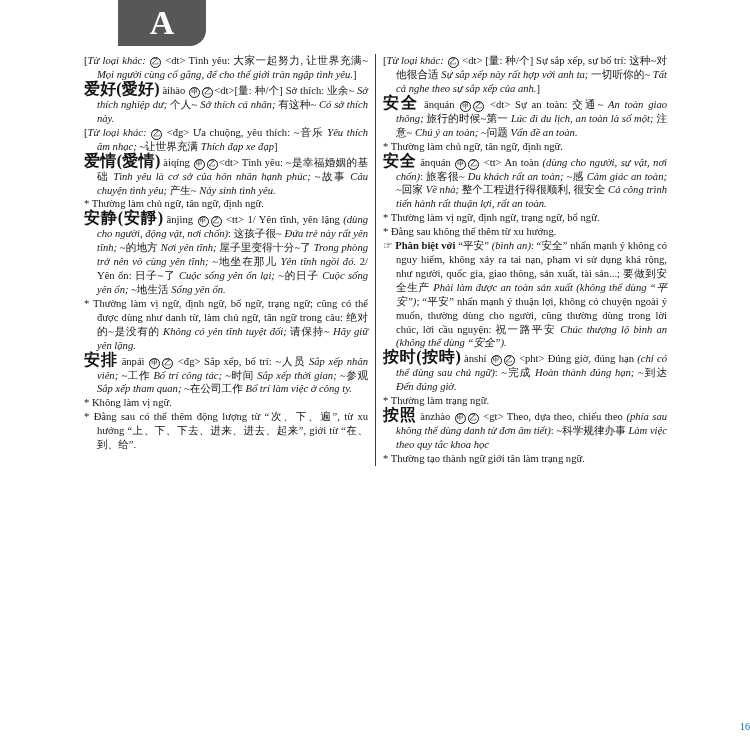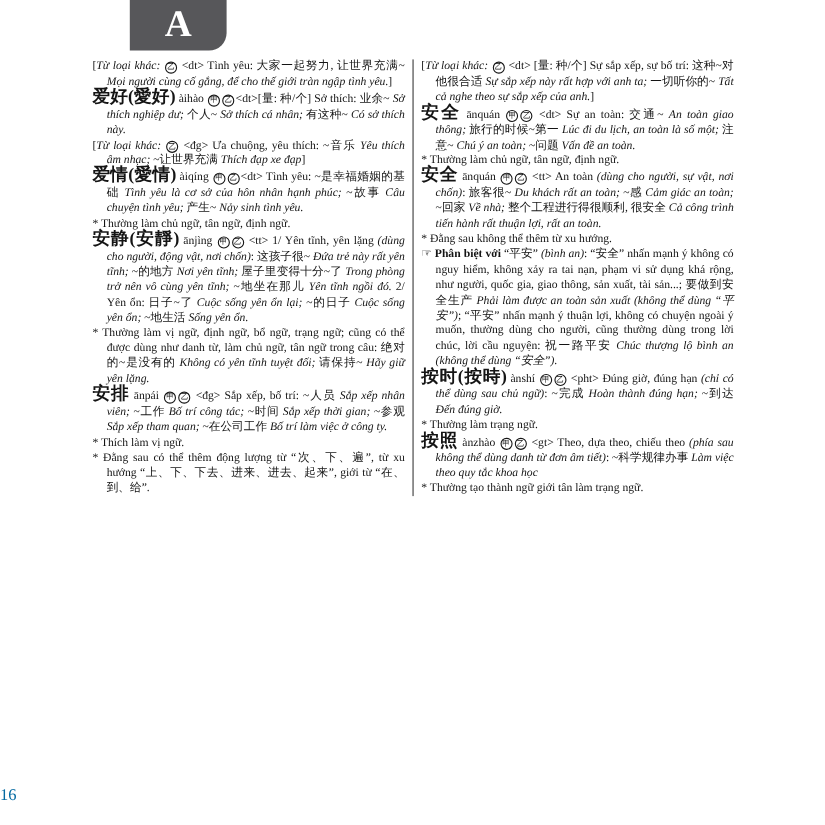--- a/index.html
+++ b/index.html
@@ -31,22 +31,22 @@
   .it{font-style:italic;}
   .bi{font-weight:bold;}
   .tx{}
   .circ{
     display:inline-block;box-sizing:border-box;width:11px;height:11px;
     border:1px solid #141414;border-radius:50%;
     font-size:7px;line-height:9px;text-align:center;vertical-align:0px;
     margin:0 1px;text-indent:0;font-style:normal;font-weight:normal;
   }
   .pagenum{
-    position:absolute;left:0;right:0;bottom:18px;text-align:left;
-    font-size:15px;color:#0369a1;
+    position:absolute;left:0;right:0;bottom:18px;text-align:right;
+    font-size:10px;color:#0369a1;
   }
 </style>
 </head>
 <body>
 
 <div class="sheet">
 
   <div class="tab">
     <span class="letter">A</span>
   </div>
@@ -54,29 +54,30 @@
   <div class="content">
     <div class="col" id="col-left">
         <div class="para note"><span class="tx">[</span><span class="it">Từ loại khác: </span><span class="circ">乙</span><span class="tx"> &lt;dt&gt; Tình yêu: 大家一起努力, 让世界充满~ </span><span class="it">Mọi người cùng cố gắng, để cho thế giới tràn ngập tình yêu.</span><span class="tx">]</span></div>
         <div class="para entry"><span class="hw">爱好(愛好)</span><span class="tx"> </span><span class="py">àihào</span><span class="tx"> </span><span class="circ">甲</span><span class="circ">乙</span><span class="tx">&lt;dt&gt;[量: 种/个] Sở thích: 业余~ </span><span class="it">Sở thích nghiệp dư; </span><span class="tx">个人~ </span><span class="it">Sở thích cá nhân; </span><span class="tx">有这种~ </span><span class="it">Có sở thích này.</span></div>
         <div class="para note"><span class="tx">[</span><span class="it">Từ loại khác: </span><span class="circ">乙</span><span class="tx"> &lt;đg&gt; Ưa chuộng, yêu thích: ~音乐 </span><span class="it">Yêu thích âm nhạc; </span><span class="tx">~让世界充满 </span><span class="it">Thích đạp xe đạp</span><span class="tx">]</span></div>
         <div class="para entry"><span class="hw">爱情(愛情)</span><span class="tx"> </span><span class="py">àiqíng</span><span class="tx"> </span><span class="circ">甲</span><span class="circ">乙</span><span class="tx">&lt;dt&gt; Tình yêu: ~是幸福婚姻的基础 </span><span class="it">Tình yêu là cơ sở của hôn nhân hạnh phúc; </span><span class="tx">~故事 </span><span class="it">Câu chuyện tình yêu; </span><span class="tx">产生~ </span><span class="it">Nảy sinh tình yêu.</span></div>
         <div class="para star"><span class="tx">* Thường làm chủ ngữ, tân ngữ, định ngữ.</span></div>
         <div class="para entry"><span class="hw">安静(安靜)</span><span class="tx"> </span><span class="py">ānjìng</span><span class="tx"> </span><span class="circ">甲</span><span class="circ">乙</span><span class="tx"> &lt;tt&gt; 1/ Yên tĩnh, yên lặng </span><span class="it">(dùng cho người, động vật, nơi chốn)</span><span class="tx">: 这孩子很~ </span><span class="it">Đứa trẻ này rất yên tĩnh; </span><span class="tx">~的地方 </span><span class="it">Nơi yên tĩnh; </span><span class="tx">屋子里变得十分~了 </span><span class="it">Trong phòng trở nên vô cùng yên tĩnh; </span><span class="tx">~地坐在那儿 </span><span class="it">Yên tĩnh ngồi đó. </span><span class="tx">2/ Yên ổn: 日子~了 </span><span class="it">Cuộc sống yên ổn lại; </span><span class="tx">~的日子 </span><span class="it">Cuộc sống yên ổn; </span><span class="tx">~地生活 </span><span class="it">Sống yên ổn.</span></div>
         <div class="para star"><span class="tx">* Thường làm vị ngữ, định ngữ, bổ ngữ, trạng ngữ; cũng có thể được dùng như danh từ, làm chủ ngữ, tân ngữ trong câu: 绝对的~是没有的 </span><span class="it">Không có yên tĩnh tuyệt đối; </span><span class="tx">请保持~ </span><span class="it">Hãy giữ yên lặng.</span></div>
         <div class="para entry"><span class="hw">安排</span><span class="tx"> </span><span class="py">ānpái</span><span class="tx"> </span><span class="circ">甲</span><span class="circ">乙</span><span class="tx"> &lt;đg&gt; Sắp xếp, bố trí: ~人员 </span><span class="it">Sắp xếp nhân viên; </span><span class="tx">~工作 </span><span class="it">Bố trí công tác; </span><span class="tx">~时间 </span><span class="it">Sắp xếp thời gian; </span><span class="tx">~参观 </span><span class="it">Sắp xếp tham quan; </span><span class="tx">~在公司工作 </span><span class="it">Bố trí làm việc ở công ty.</span></div>
-        <div class="para star"><span class="tx">* Thích làm vị ngữ.</span></div>
+        <div class="para star"><span class="tx">* Không làm vị ngữ.</span></div>
         <div class="para star"><span class="tx">* Đằng sau có thể thêm động lượng từ “次、下、遍”, từ xu hướng “上、下、下去、进来、进去、起来”, giới từ “在、到、给”.</span></div>
       </div>
     <div class="divider"></div>
     <div class="col" id="col-right">
         <div class="para note"><span class="tx">[</span><span class="it">Từ loại khác: </span><span class="circ">乙</span><span class="tx"> &lt;dt&gt; [量: 种/个] Sự sắp xếp, sự bố trí: 这种~对他很合适 </span><span class="it">Sự sắp xếp này rất hợp với anh ta; </span><span class="tx">一切听你的~ </span><span class="it">Tất cả nghe theo sự sắp xếp của anh.</span><span class="tx">]</span></div>
         <div class="para entry"><span class="hw">安全</span><span class="tx"> </span><span class="py">ānquán</span><span class="tx"> </span><span class="circ">甲</span><span class="circ">乙</span><span class="tx"> &lt;dt&gt; Sự an toàn: 交通~ </span><span class="it">An toàn giao thông; </span><span class="tx">旅行的时候~第一 </span><span class="it">Lúc đi du lịch, an toàn là số một; </span><span class="tx">注意~ </span><span class="it">Chú ý an toàn; </span><span class="tx">~问题 </span><span class="it">Vấn đề an toàn.</span></div>
         <div class="para star"><span class="tx">* Thường làm chủ ngữ, tân ngữ, định ngữ.</span></div>
         <div class="para entry"><span class="hw">安全</span><span class="tx"> </span><span class="py">ānquán</span><span class="tx"> </span><span class="circ">甲</span><span class="circ">乙</span><span class="tx"> &lt;tt&gt; An toàn </span><span class="it">(dùng cho người, sự vật, nơi chốn)</span><span class="tx">: 旅客很~ </span><span class="it">Du khách rất an toàn; </span><span class="tx">~感 </span><span class="it">Cảm giác an toàn; </span><span class="tx">~回家 </span><span class="it">Về nhà; </span><span class="tx">整个工程进行得很顺利, 很安全 </span><span class="it">Cả công trình tiến hành rất thuận lợi, rất an toàn.</span></div>
+        <div class="para star"><span class="tx">* Thường làm vị ngữ, định ngữ, trạng ngữ, bổ ngữ.</span></div>
         <div class="para star"><span class="tx">* Đằng sau không thể thêm từ xu hướng.</span></div>
         <div class="para pointer"><span class="tx">☞ </span><span class="bi">Phân biệt với</span><span class="tx"> “平安” </span><span class="it">(bình an)</span><span class="tx">: “安全” nhấn mạnh ý không có nguy hiểm, không xảy ra tai nạn, phạm vi sử dụng khá rộng, như người, quốc gia, giao thông, sản xuất, tài sản...; 要做到安全生产 </span><span class="it">Phải làm được an toàn sản xuất (không thể dùng “平安”)</span><span class="tx">; “平安” nhấn mạnh ý thuận lợi, không có chuyện ngoài ý muốn, thường dùng cho người, cũng thường dùng trong lời chúc, lời cầu nguyện: 祝一路平安 </span><span class="it">Chúc thượng lộ bình an (không thể dùng “安全”).</span></div>
         <div class="para entry"><span class="hw">按时(按時)</span><span class="tx"> </span><span class="py">ànshí</span><span class="tx"> </span><span class="circ">甲</span><span class="circ">乙</span><span class="tx"> &lt;pht&gt; Đúng giờ, đúng hạn </span><span class="it">(chỉ có thể dùng sau chủ ngữ)</span><span class="tx">: ~完成 </span><span class="it">Hoàn thành đúng hạn; </span><span class="tx">~到达 </span><span class="it">Đến đúng giờ.</span></div>
         <div class="para star"><span class="tx">* Thường làm trạng ngữ.</span></div>
         <div class="para entry"><span class="hw">按照</span><span class="tx"> </span><span class="py">ànzhào</span><span class="tx"> </span><span class="circ">甲</span><span class="circ">乙</span><span class="tx"> &lt;gt&gt; Theo, dựa theo, chiếu theo </span><span class="it">(phía sau không thể dùng danh từ đơn âm tiết)</span><span class="tx">: ~科学规律办事 </span><span class="it">Làm việc theo quy tắc khoa học</span></div>
         <div class="para star"><span class="tx">* Thường tạo thành ngữ giới tân làm trạng ngữ.</span></div>
       </div>
   </div>
 
   <div class="pagenum">16</div>

